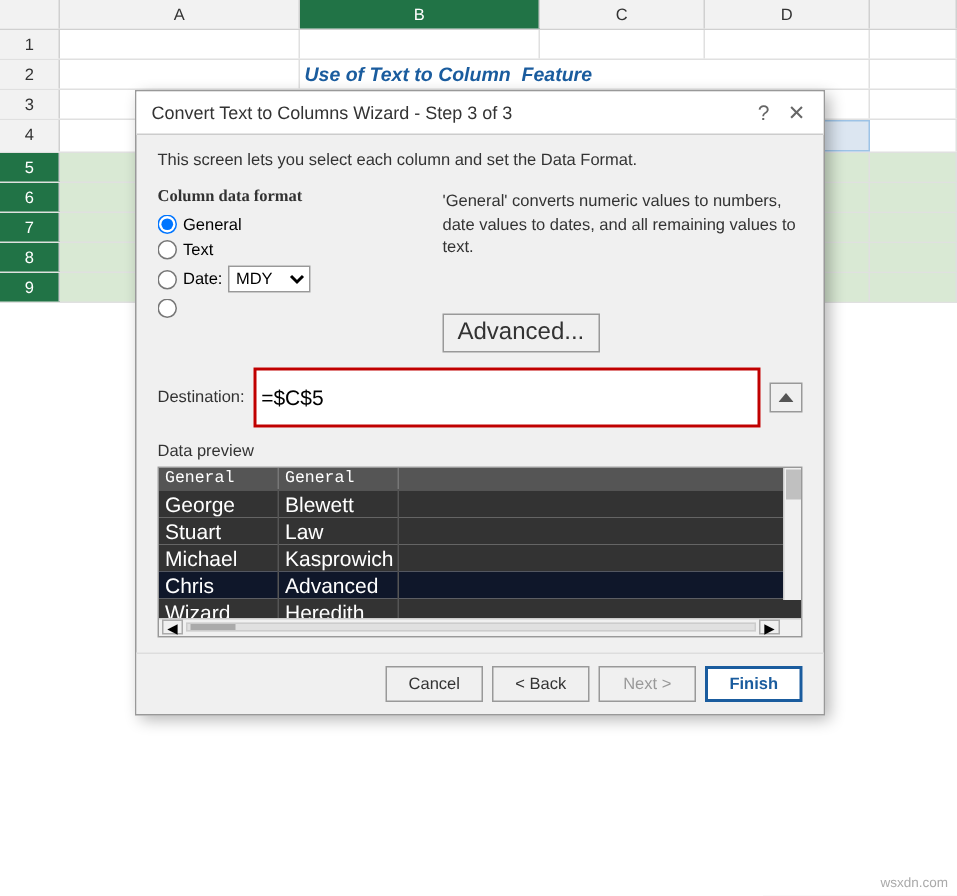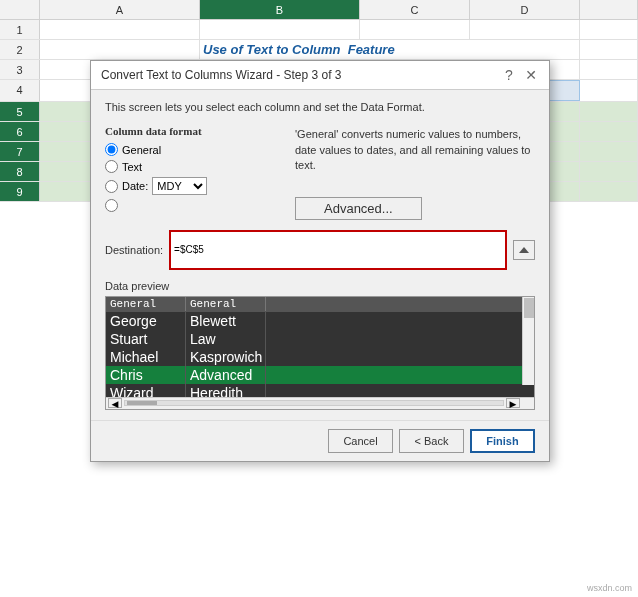--- a/index.html
+++ b/index.html
@@ -202,23 +202,23 @@
     }
     .col-data-desc {
       flex: 1;
       font-size: 11px;
       color: #333;
       line-height: 1.4;
       padding-top: 2px;
     }
     .advanced-btn {
       display: block;
-      margin-top: 8px;
-      padding: 3px 28px;
-      font-size: 13px;
+      margin-top: 20px;
+      padding: 3px 9px;
+      font-size: 16px;
       background: #f0f0f0;
       border: 1px solid #999;
       cursor: pointer;
       color: #333;
     }
 
     
     .destination-row {
       display: flex;
       align-items: center;
@@ -226,21 +226,21 @@
       margin-bottom: 10px;
     }
     .destination-label {
       font-size: 11px;
       color: #333;
     }
     .destination-input {
       flex: 1;
       height: 20px;
       border: 2px solid #c00000;
-      font-size: 10px;
+      font-size: 14px;
       padding: 18px 3px;
       background: #fff;
     }
     .destination-collapse-btn {
       width: 22px;
       height: 20px;
       background: #f0f0f0;
       border: 1px solid #999;
       cursor: pointer;
       display: flex;
@@ -492,21 +492,21 @@
           <div class="preview-data-row" style="background:#333;color:#fff;">
             <div class="preview-col" style="border-right:1px solid #555;">Stuart</div>
             <div class="preview-col" style="border-right:1px solid #555;">Law</div>
             <div style="flex:1;"></div>
           </div>
           <div class="preview-data-row" style="background:#333;color:#fff;">
             <div class="preview-col" style="border-right:1px solid #555;">Michael</div>
             <div class="preview-col" style="border-right:1px solid #555;">Kasprowich</div>
             <div style="flex:1;"></div>
           </div>
-          <div class="preview-data-row" style="background:#15803d;color:#fff;">
+          <div class="preview-data-row" style="background:#0f172a;color:#fff;">
             <div class="preview-col" style="border-right:1px solid #555;">Chris</div>
             <div class="preview-col" style="border-right:1px solid #555;">Advanced</div>
             <div style="flex:1;"></div>
           </div>
           <div class="preview-data-row" style="background:#333;color:#fff;">
             <div class="preview-col" style="border-right:1px solid #555;">Wizard</div>
             <div class="preview-col" style="border-right:1px solid #555;">Heredith</div>
             <div style="flex:1;"></div>
           </div>
 
@@ -521,18 +521,19 @@
             <div style="width:30px;height:4px;background:#aaa;position:absolute;left:2px;top:0;"></div>
           </div>
           <div style="width:14px;font-size:9px;text-align:center;border:1px solid #aaa;height:10px;line-height:10px;cursor:pointer;">▶</div>
         </div>
       </div>
     </div>
 
     <div class="dialog-footer">
       <button class="footer-btn">Cancel</button>
       <button class="footer-btn">&lt; Back</button>
+      <button class="footer-btn disabled">Next &gt;</button>
       <button class="footer-btn primary">Finish</button>
     </div>
   </div>
 
   <div class="watermark">wsxdn.com</div>
 </div>
 
 </body></html>

